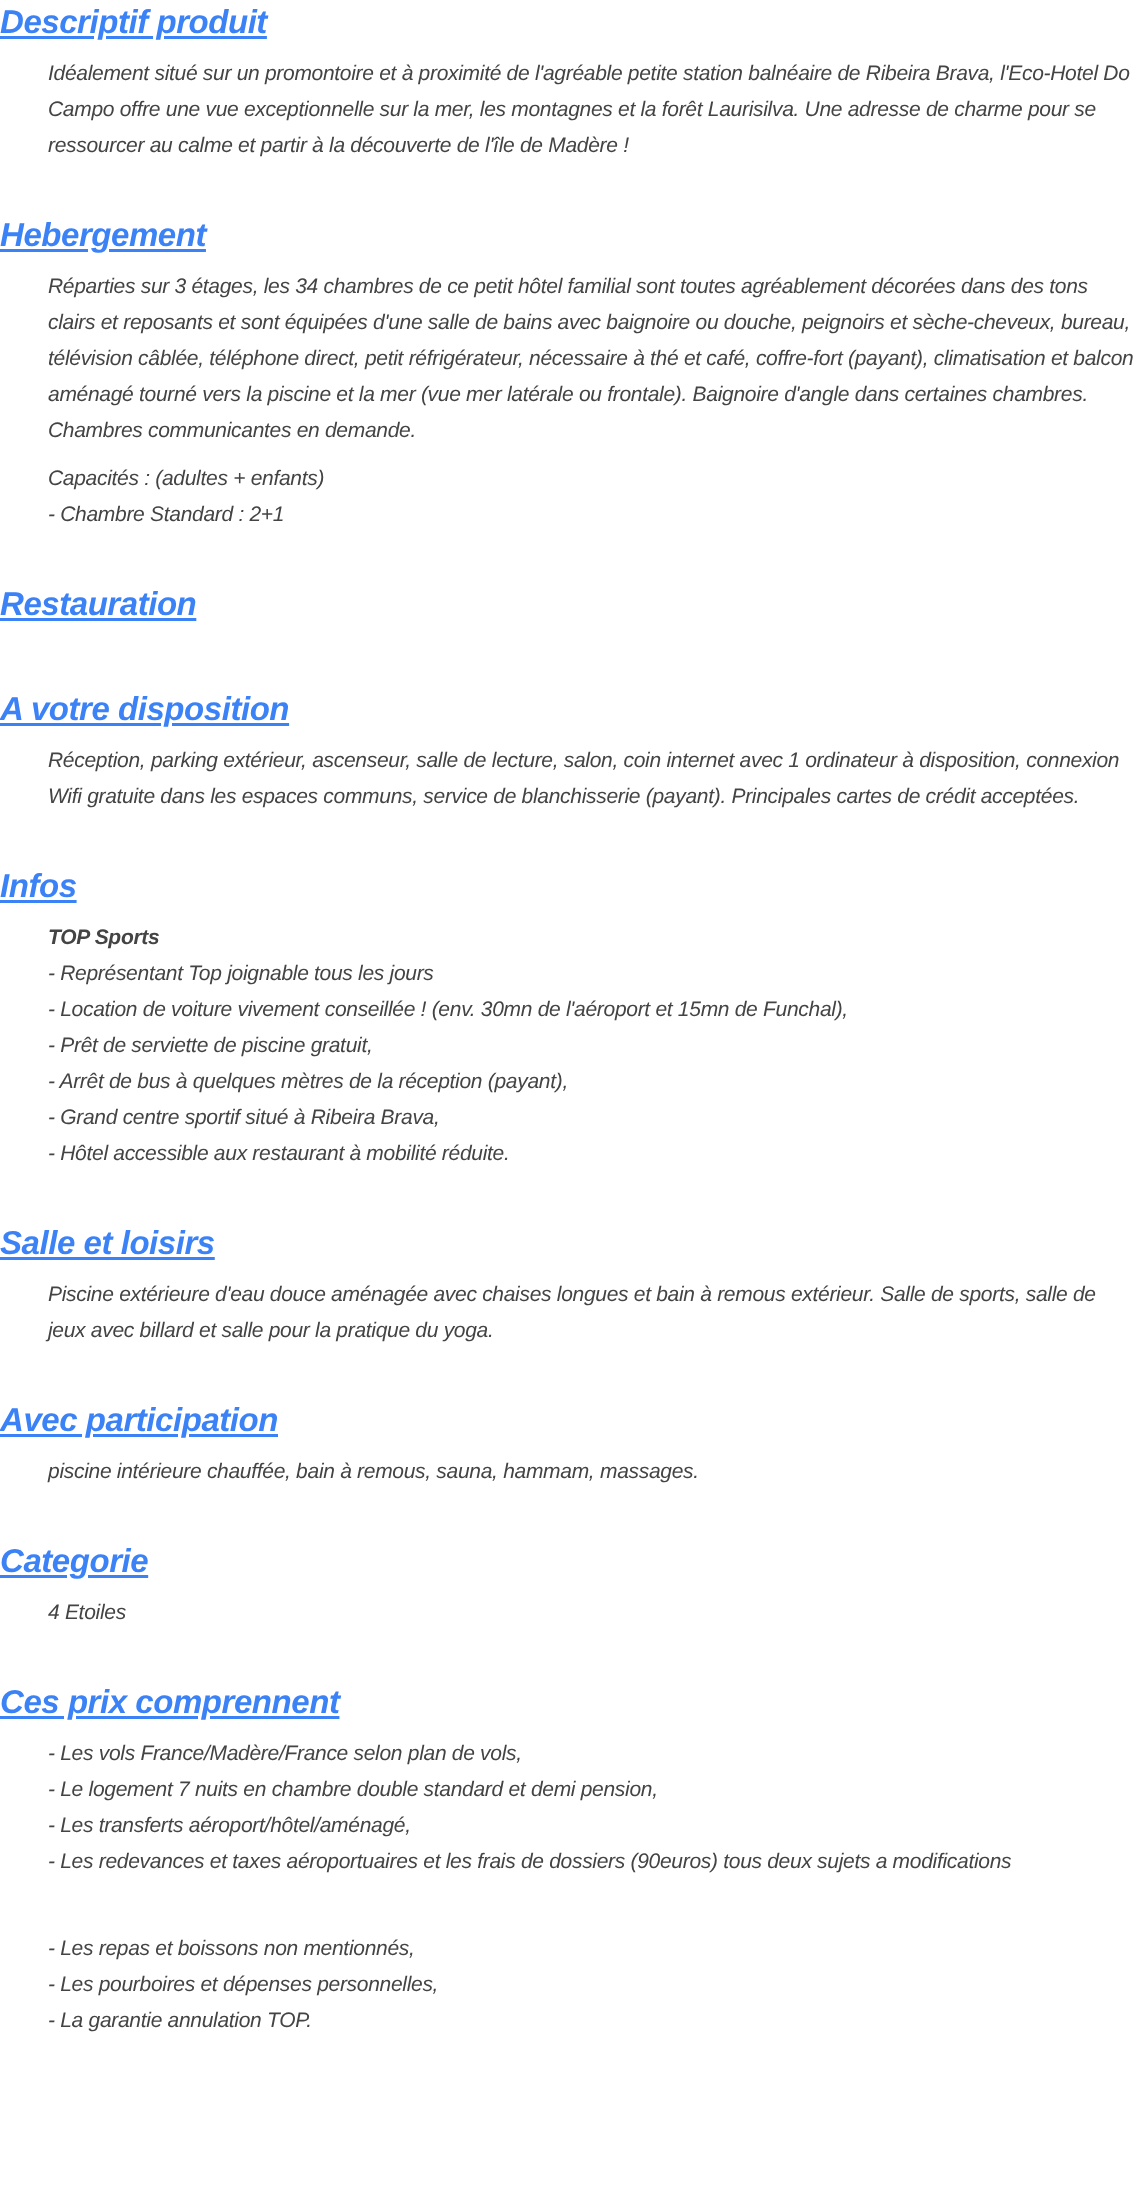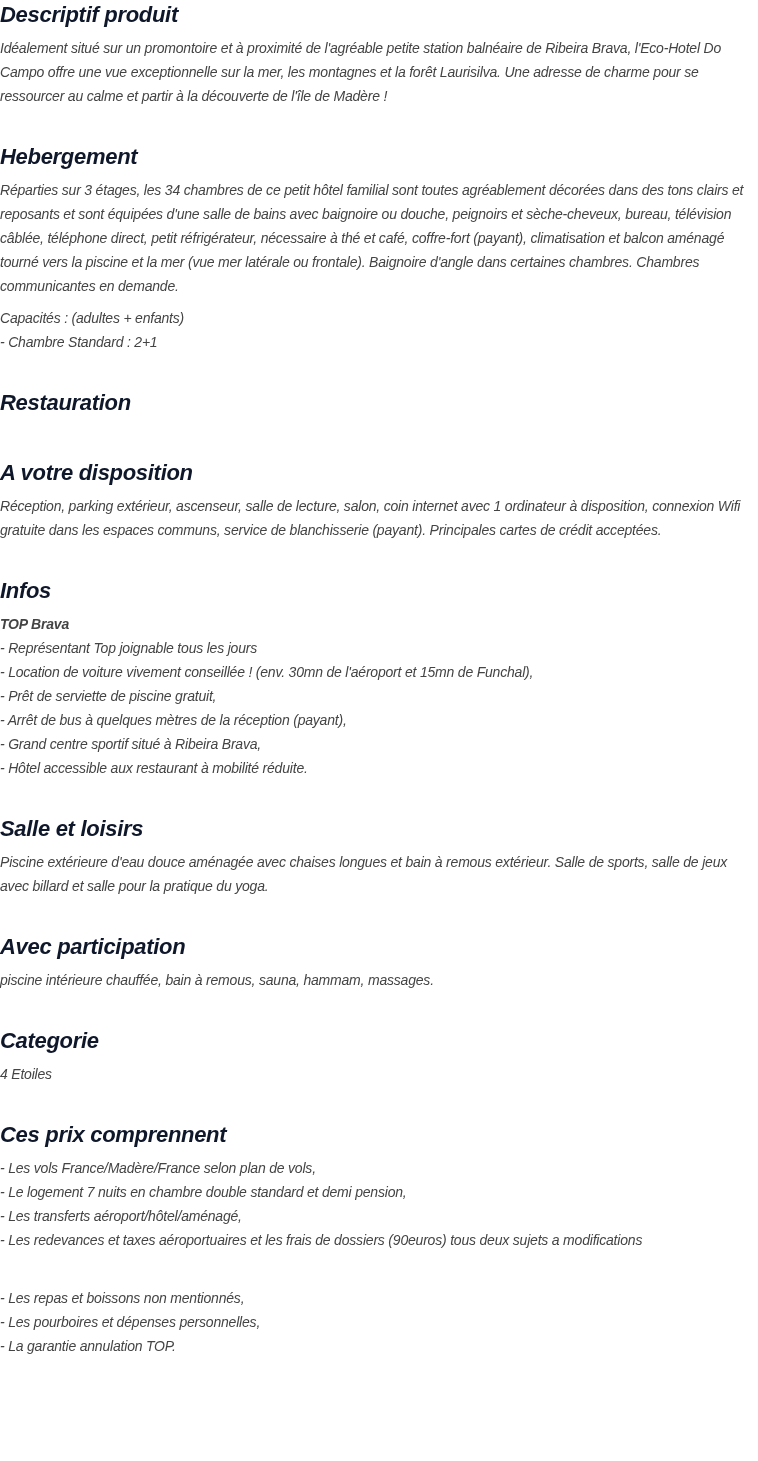--- a/index.html
+++ b/index.html
@@ -3,34 +3,36 @@
   <meta charset="utf-8">
   <style>
     html, body { margin: 0; padding: 0; background: #ffffff; }
     body {
       width: 758px;
       font-family: "Liberation Sans", "DejaVu Sans", sans-serif;
       color: #444444;
     }
     .section { margin: 0; padding: 0; }
     .section-title {
-      color: #0f172a;
+      color: #3b82f6;
       font-style: italic;
       font-weight: bold;
       font-size: 22px;
       line-height: 30px;
       margin: 0 0 6px 0;
       letter-spacing: -0.3px;
+      text-decoration: underline;
     }
     .para {
       font-style: italic;
       font-size: 14px;
       line-height: 24px;
       margin: 0;
       letter-spacing: -0.2px;
+      padding-left: 32px;
     }
     .para + .para { margin-top: 8px; }
     .line { display: block; font-style: italic; font-size: 14px; line-height: 24px; letter-spacing: -0.2px; }
     .bold-line { font-weight: bold; }
     .gap { height: 34px; }
   </style>
 </head>
 <body>
 
 <section class="section">
@@ -56,21 +58,21 @@
 
 <section class="section">
   <h2 class="section-title">A votre disposition</h2>
   <p class="para">Réception, parking extérieur, ascenseur, salle de lecture, salon, coin internet avec 1 ordinateur à disposition, connexion Wifi gratuite dans les espaces communs, service de blanchisserie (payant). Principales cartes de crédit acceptées.</p>
 </section>
 <div class="gap"></div>
 
 <section class="section">
   <h2 class="section-title">Infos</h2>
   <p class="para">
-    <span class="line bold-line">TOP Brava</span>
+    <span class="line bold-line">TOP Sports</span>
     <span class="line">- Représentant Top joignable tous les jours</span>
     <span class="line">- Location de voiture vivement conseillée ! (env. 30mn de l'aéroport et 15mn de Funchal),</span>
     <span class="line">- Prêt de serviette de piscine gratuit,</span>
     <span class="line">- Arrêt de bus à quelques mètres de la réception (payant),</span>
     <span class="line">- Grand centre sportif situé à Ribeira Brava,</span>
     <span class="line">- Hôtel accessible aux restaurant à mobilité réduite.</span>
   </p>
 </section>
 <div class="gap"></div>
 

